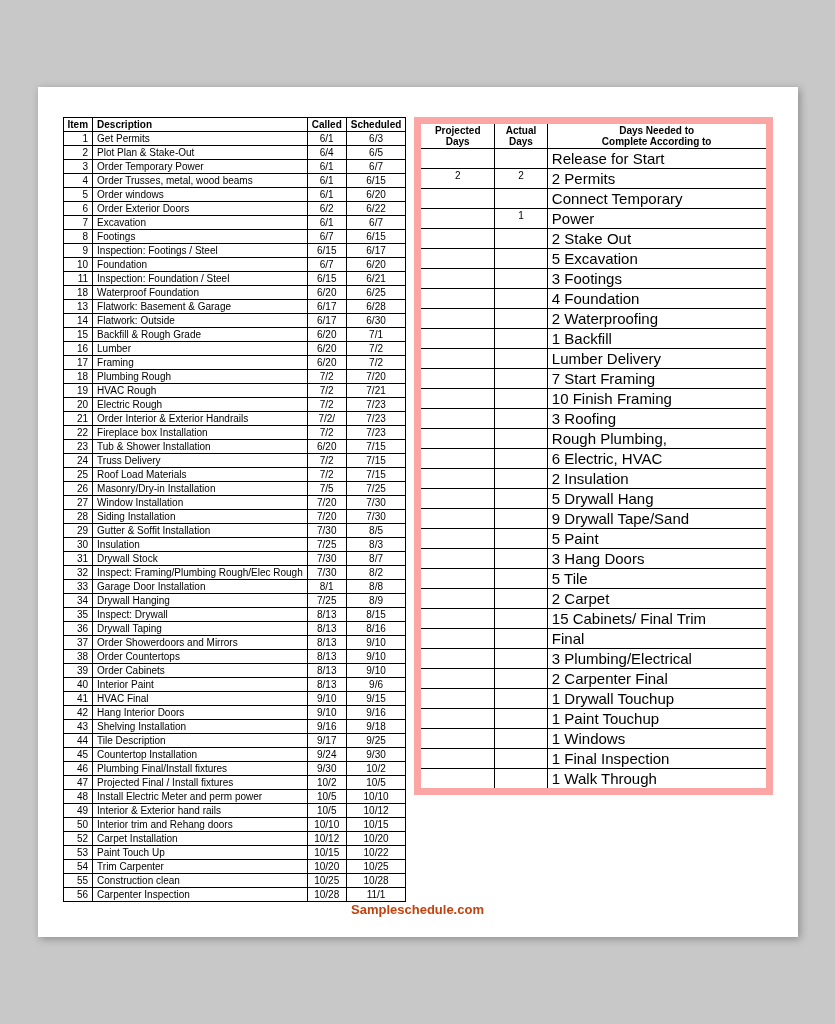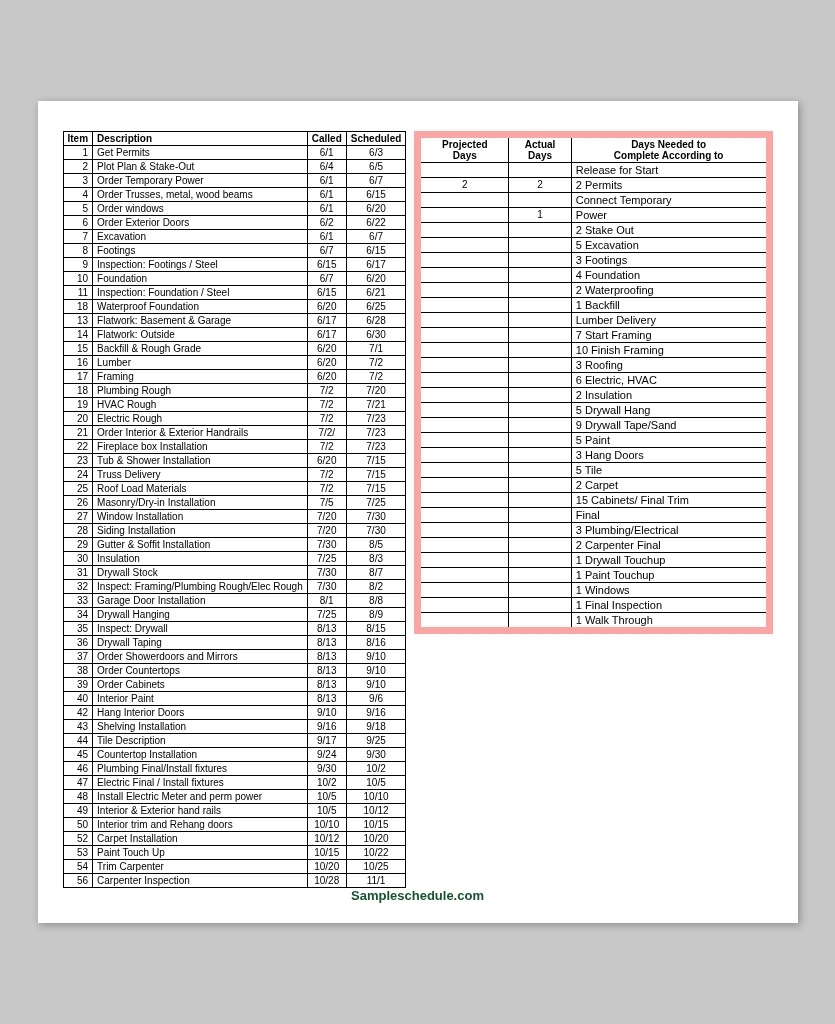--- a/index.html
+++ b/index.html
@@ -65,26 +65,26 @@
     }
     .right-table td {
       text-align: left;
       vertical-align: top;
     }
     .right-table td.num {
       text-align: center;
       white-space: nowrap;
     }
     .right-table td.desc {
-      font-size: 11px;
+      font-size: 15px;
     }
     .website {
       font-size: 13px;
       font-weight: bold;
-      color: #14532d;
+      color: #c2410c;
       text-align: center;
     }
   </style>
 </head>
 <body>
 
 <div class="page">
   <div class="tables-wrapper">
 
     <table class="left-table">
@@ -331,20 +331,26 @@
             <td>8/13</td>
             <td>9/10</td>
           </tr>
           <tr>
             <td>40</td>
             <td>Interior Paint</td>
             <td>8/13</td>
             <td>9/6</td>
           </tr>
           <tr>
+            <td>41</td>
+            <td>HVAC Final</td>
+            <td>9/10</td>
+            <td>9/15</td>
+          </tr>
+          <tr>
             <td>42</td>
             <td>Hang Interior Doors</td>
             <td>9/10</td>
             <td>9/16</td>
           </tr>
           <tr>
             <td>43</td>
             <td>Shelving Installation</td>
             <td>9/16</td>
             <td>9/18</td>
@@ -362,21 +368,21 @@
             <td>9/30</td>
           </tr>
           <tr>
             <td>46</td>
             <td>Plumbing Final/Install fixtures</td>
             <td>9/30</td>
             <td>10/2</td>
           </tr>
           <tr>
             <td>47</td>
-            <td>Electric Final / Install fixtures</td>
+            <td>Projected Final / Install fixtures</td>
             <td>10/2</td>
             <td>10/5</td>
           </tr>
           <tr>
             <td>48</td>
             <td>Install Electric Meter and perm power</td>
             <td>10/5</td>
             <td>10/10</td>
           </tr>
           <tr>
@@ -401,20 +407,26 @@
             <td>53</td>
             <td>Paint Touch Up</td>
             <td>10/15</td>
             <td>10/22</td>
           </tr>
           <tr>
             <td>54</td>
             <td>Trim Carpenter</td>
             <td>10/20</td>
             <td>10/25</td>
+          </tr>
+          <tr>
+            <td>55</td>
+            <td>Construction clean</td>
+            <td>10/25</td>
+            <td>10/28</td>
           </tr>
           <tr>
             <td>56</td>
             <td>Carpenter Inspection</td>
             <td>10/28</td>
             <td>11/1</td>
           </tr>
         </tbody>
     </table>
 
@@ -496,20 +508,25 @@
             <td class="desc">10 Finish Framing</td>
           </tr>
           <tr>
             <td class="num"></td>
             <td class="num"></td>
             <td class="desc">3 Roofing</td>
           </tr>
           <tr>
             <td class="num"></td>
             <td class="num"></td>
+            <td class="desc">Rough Plumbing,</td>
+          </tr>
+          <tr>
+            <td class="num"></td>
+            <td class="num"></td>
             <td class="desc">6 Electric, HVAC</td>
           </tr>
           <tr>
             <td class="num"></td>
             <td class="num"></td>
             <td class="desc">2 Insulation</td>
           </tr>
           <tr>
             <td class="num"></td>
             <td class="num"></td>

